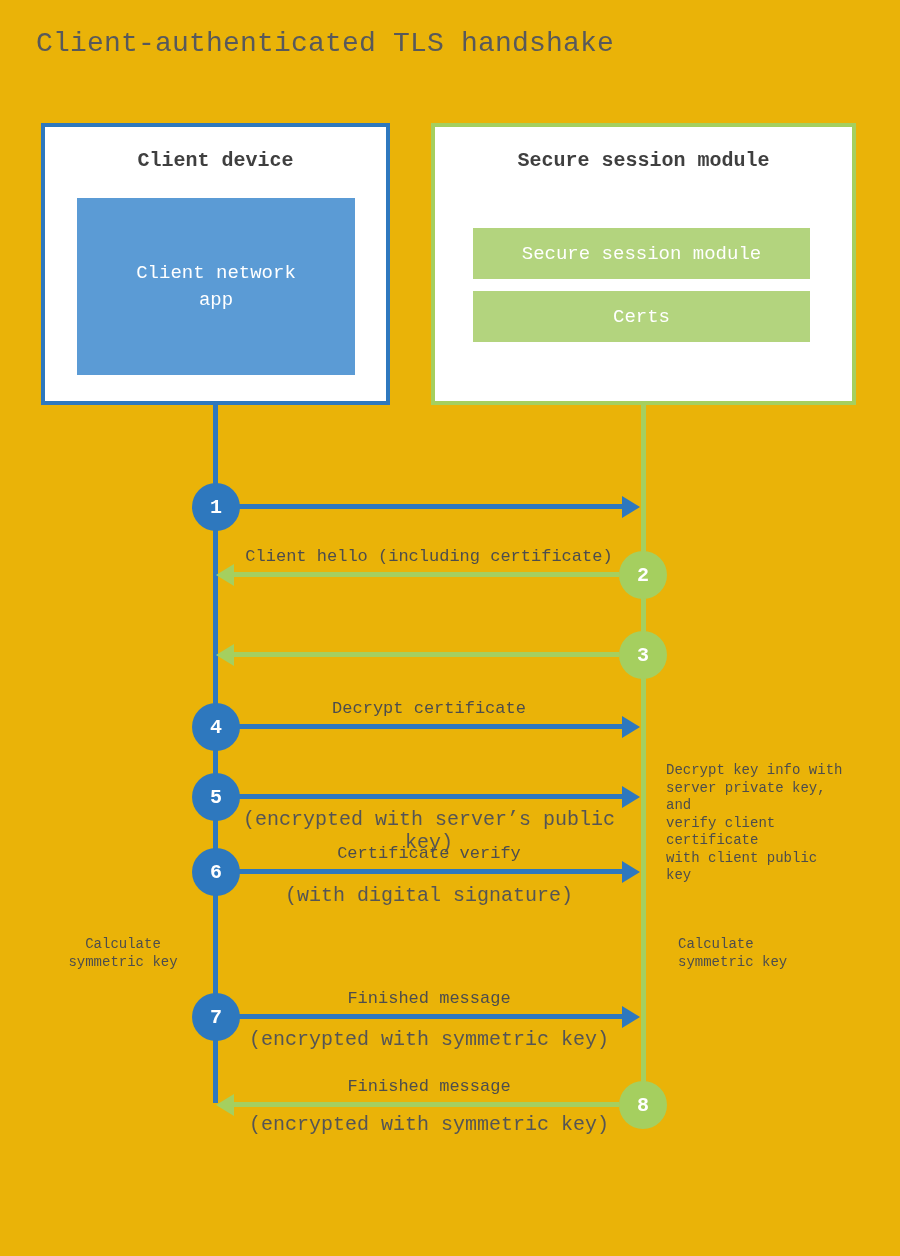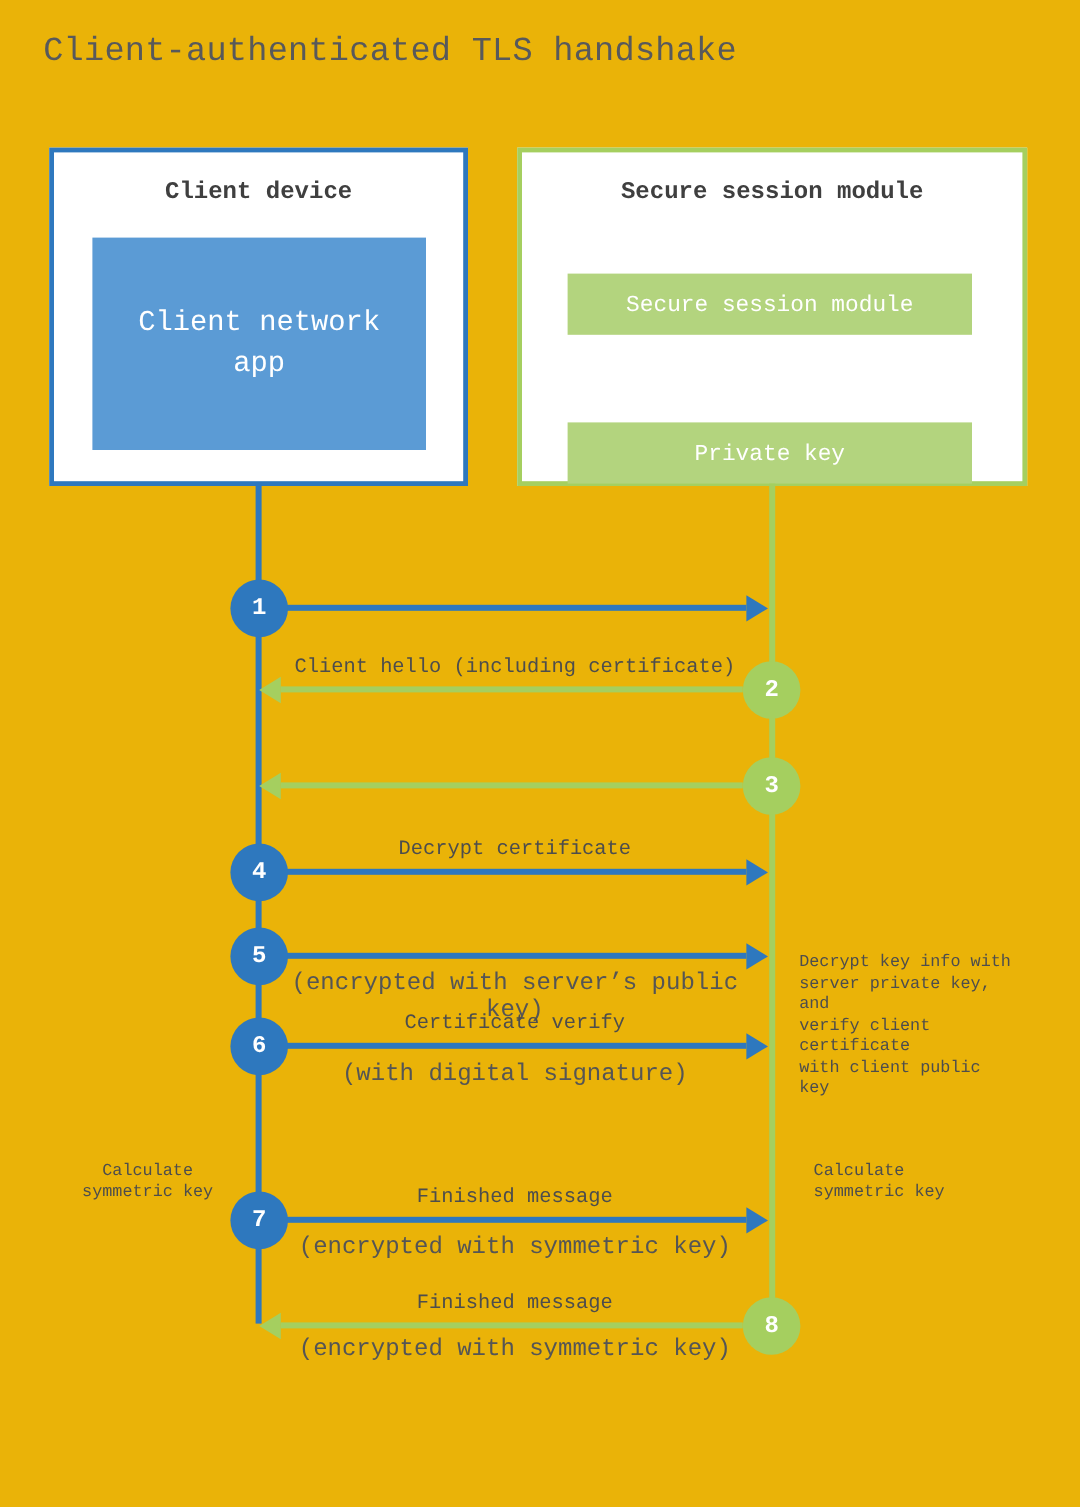--- a/index.html
+++ b/index.html
@@ -14,21 +14,21 @@
   
   .actor-box{position:absolute;top:123px;height:282px;box-sizing:border-box;background:#fff;}
   .client-box{left:41px;width:349px;border:4px solid #2e78be;}
   .server-box{left:431px;width:425px;border:4px solid #a5cf5f;}
   .actor-title{
     margin-top:22px;text-align:center;font-size:20px;font-weight:bold;color:#3f3f3f;
   }
   .client-app{
     position:absolute;left:77px;top:198px;width:278px;height:177px;background:#5b9bd5;
     display:flex;align-items:center;justify-content:center;text-align:center;
-    color:#fff;font-size:24px;line-height:1.4;white-space:pre-line;
+    color:#fff;font-size:19px;line-height:1.4;white-space:pre-line;
   }
   .server-bar{
     position:absolute;left:473px;width:337px;height:51px;background:#b3d47e;
     display:flex;align-items:center;justify-content:center;
     color:#fff;font-size:19px;margin-top:29px;
   }
   
   .lifeline{position:absolute;width:5px;}
   .lifeline.blue{background:#2e78be;left:213px;top:403px;height:700px;}
   .lifeline.green{background:#a5cf5f;left:641px;top:403px;height:702px;}
@@ -50,21 +50,21 @@
   
   .step-circle{
     position:absolute;width:48px;height:48px;border-radius:50%;
     display:flex;align-items:center;justify-content:center;
     color:#fff;font-size:20px;font-weight:bold;
   }
   .step-circle.blue{background:#2e78be;left:192px;}
   .step-circle.green{background:#a5cf5f;left:619px;}
   
   .note{
-    position:absolute;font-size:14px;line-height:1.25;color:#4d4d4d;white-space:pre-line;margin-top:32px;
+    position:absolute;font-size:14px;line-height:1.25;color:#4d4d4d;white-space:pre-line;
   }
   .note.decrypt{left:666px;top:762px;width:180px;text-align:left;}
   .note.calc-left{left:53px;top:936px;width:140px;text-align:center;}
   .note.calc-right{left:678px;top:936px;width:140px;text-align:left;}
 </style>
 </head>
 <body>
 
 <div class="canvas">
 
@@ -74,21 +74,21 @@
     <div class="actor-title">Client device</div>
   </div>
   <div class="actor-box server-box">
     <div class="actor-title">Secure session module</div>
   </div>
 
   <div class="client-app">Client network
 app</div>
 
   <div class="server-bar" style="top:199px">Secure session module</div>
-  <div class="server-bar" style="top:323px">Private key</div>
+  <div class="server-bar" style="top:262px">Certs</div>
 
   <div class="lifeline blue"></div>
   <div class="lifeline green"></div>
 
   <div class="arrow-line blue" style="left:238px;top:504px;width:384px"></div>
   <div class="arrow-head right" style="left:622px;top:496px"></div>
 
   <div class="msg-label" style="top:547px">Client hello (including certificate)</div>
   <div class="arrow-head left" style="left:216px;top:564px"></div>
   <div class="arrow-line green" style="left:234px;top:572px;width:385px"></div>

